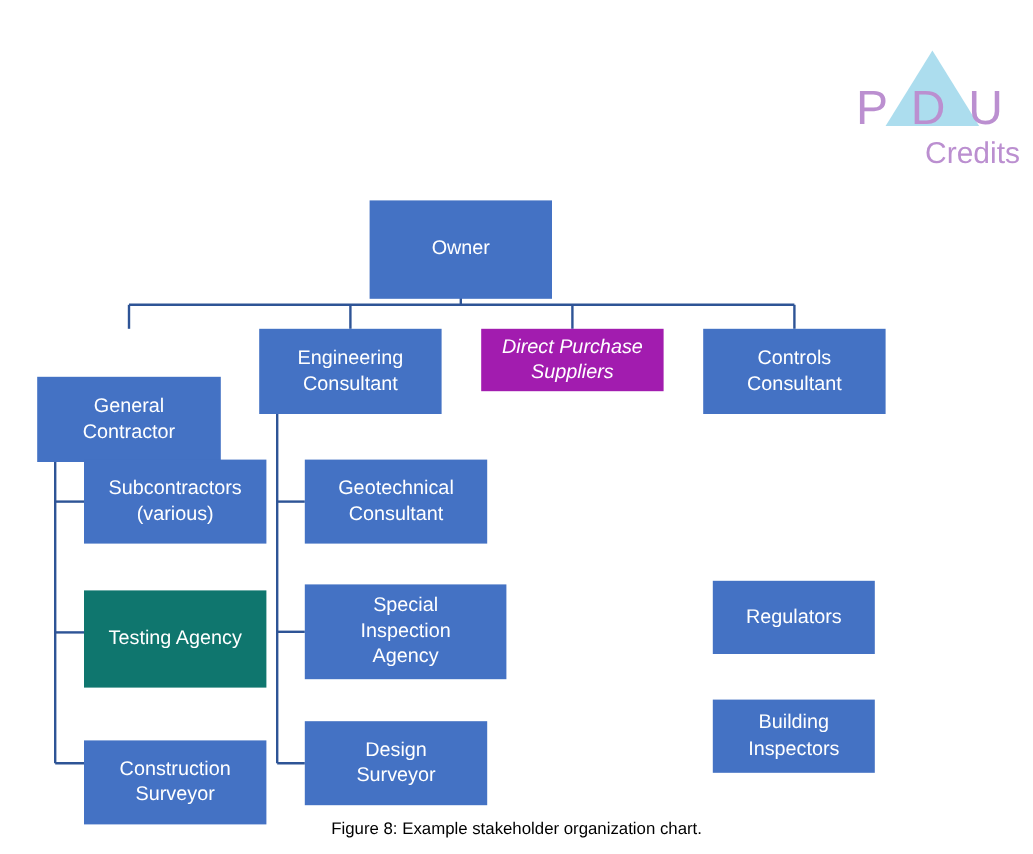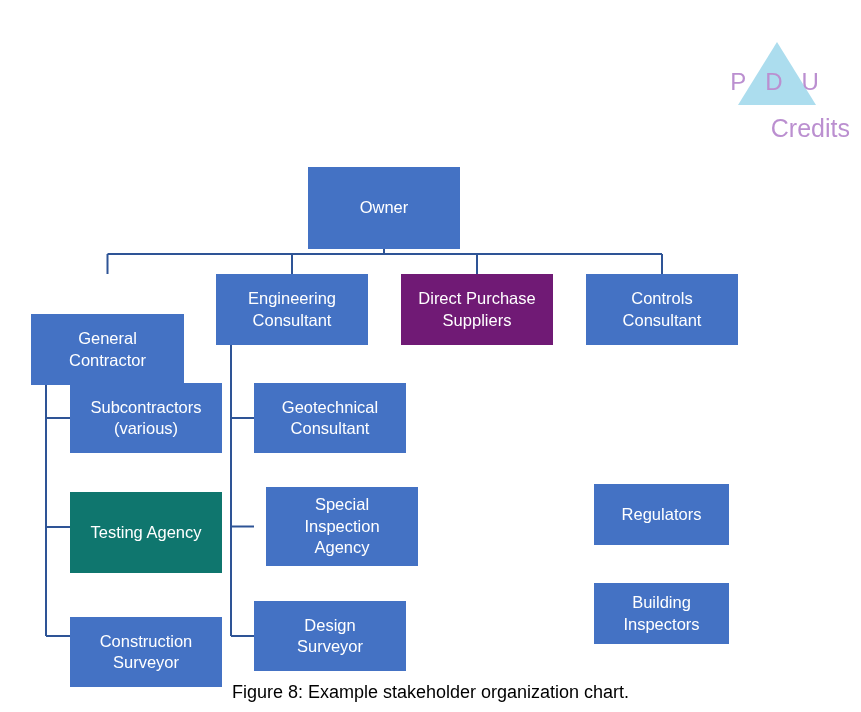--- a/index.html
+++ b/index.html
@@ -38,21 +38,21 @@
     border-left: 39px solid transparent;
     border-right: 39px solid transparent;
     border-bottom: 63px solid #ACDDEE;
   }
   .logo-letters {
     position: absolute;
     left: 0;
     top: 40px;
     width: 150px;
     text-align: center;
-    font-size: 24px;
+    font-size: 40px;
     color: #BB8FD0;
     letter-spacing: 1px;
   }
   .logo-letters span { margin: 0 9px; }
   .logo-credits {
     position: absolute;
     left: 0;
     top: 86px;
     width: 150px;
     text-align: right;
@@ -84,21 +84,21 @@
     white-space: pre-line;
   }
 
   
   .caption {
     position: absolute;
     left: 0;
     top: 682px;
     width: 861px;
     text-align: center;
-    font-size: 18px;
+    font-size: 14px;
     color: #000000;
     font-family: "Liberation Sans", sans-serif;
   }
 </style>
 </head>
 <body>
 
 <div id="figure-canvas">
 
   <div class="logo-wrap">
@@ -125,32 +125,32 @@
       <line x1="231" y1="526.5" x2="254" y2="526.5" stroke="#2E5496" stroke-width="2"></line>
       <line x1="231" y1="636" x2="254" y2="636" stroke="#2E5496" stroke-width="2"></line>
     </svg>
 
   <div id="node-layer">
       <div class="node" style="left: 308px; top: 167px; width: 152px; height: 82px; background: rgb(68, 114, 196); color: rgb(255, 255, 255);"><span>Owner</span></div>
       <div class="node" style="left: 31px; top: 274px; width: 153px; height: 71px; background: rgb(68, 114, 196); color: rgb(255, 255, 255); margin-top: 40px;"><span>General
 Contractor</span></div>
       <div class="node" style="left: 216px; top: 274px; width: 152px; height: 71px; background: rgb(68, 114, 196); color: rgb(255, 255, 255);"><span>Engineering
 Consultant</span></div>
-      <div class="node" style="left: 401px; top: 274px; width: 152px; height: 71px; background: #701a75; color: rgb(255, 255, 255);"><span>Direct Purchase
+      <div class="node" style="left: 401px; top: 274px; width: 152px; height: 52px; background: #a21caf; color: rgb(255, 255, 255); font-style: italic;"><span>Direct Purchase
 Suppliers</span></div>
       <div class="node" style="left: 586px; top: 274px; width: 152px; height: 71px; background: rgb(68, 114, 196); color: rgb(255, 255, 255);"><span>Controls
 Consultant</span></div>
       <div class="node" style="left: 70px; top: 383px; width: 152px; height: 70px; background: rgb(68, 114, 196); color: rgb(255, 255, 255);"><span>Subcontractors
 (various)</span></div>
       <div class="node" style="left: 70px; top: 492px; width: 152px; height: 81px; background: #0f766e; color: rgb(255, 255, 255);"><span>Testing Agency</span></div>
       <div class="node" style="left: 70px; top: 601px; width: 152px; height: 70px; background: rgb(68, 114, 196); color: rgb(255, 255, 255); margin-top: 16px;"><span>Construction
 Surveyor</span></div>
       <div class="node" style="left: 254px; top: 383px; width: 152px; height: 70px; background: rgb(68, 114, 196); color: rgb(255, 255, 255);"><span>Geotechnical
 Consultant</span></div>
-      <div class="node" style="left: 254px; top: 487px; width: 152px; height: 79px; background: rgb(68, 114, 196); color: rgb(255, 255, 255); margin-left: 12px;"><span>Special
+      <div class="node" style="left: 254px; top: 487px; width: 168px; height: 79px; background: rgb(68, 114, 196); color: rgb(255, 255, 255);"><span>Special
 Inspection
 Agency</span></div>
       <div class="node" style="left: 254px; top: 601px; width: 152px; height: 70px; background: rgb(68, 114, 196); color: rgb(255, 255, 255);"><span>Design
 Surveyor</span></div>
       <div class="node" style="left: 594px; top: 484px; width: 135px; height: 61px; background: rgb(68, 114, 196); color: rgb(255, 255, 255);"><span>Regulators</span></div>
       <div class="node" style="left: 594px; top: 583px; width: 135px; height: 61px; background: rgb(68, 114, 196); color: rgb(255, 255, 255);"><span>Building
 Inspectors</span></div>
     </div>
 
   <div class="caption">Figure 8: Example stakeholder organization chart.</div>

